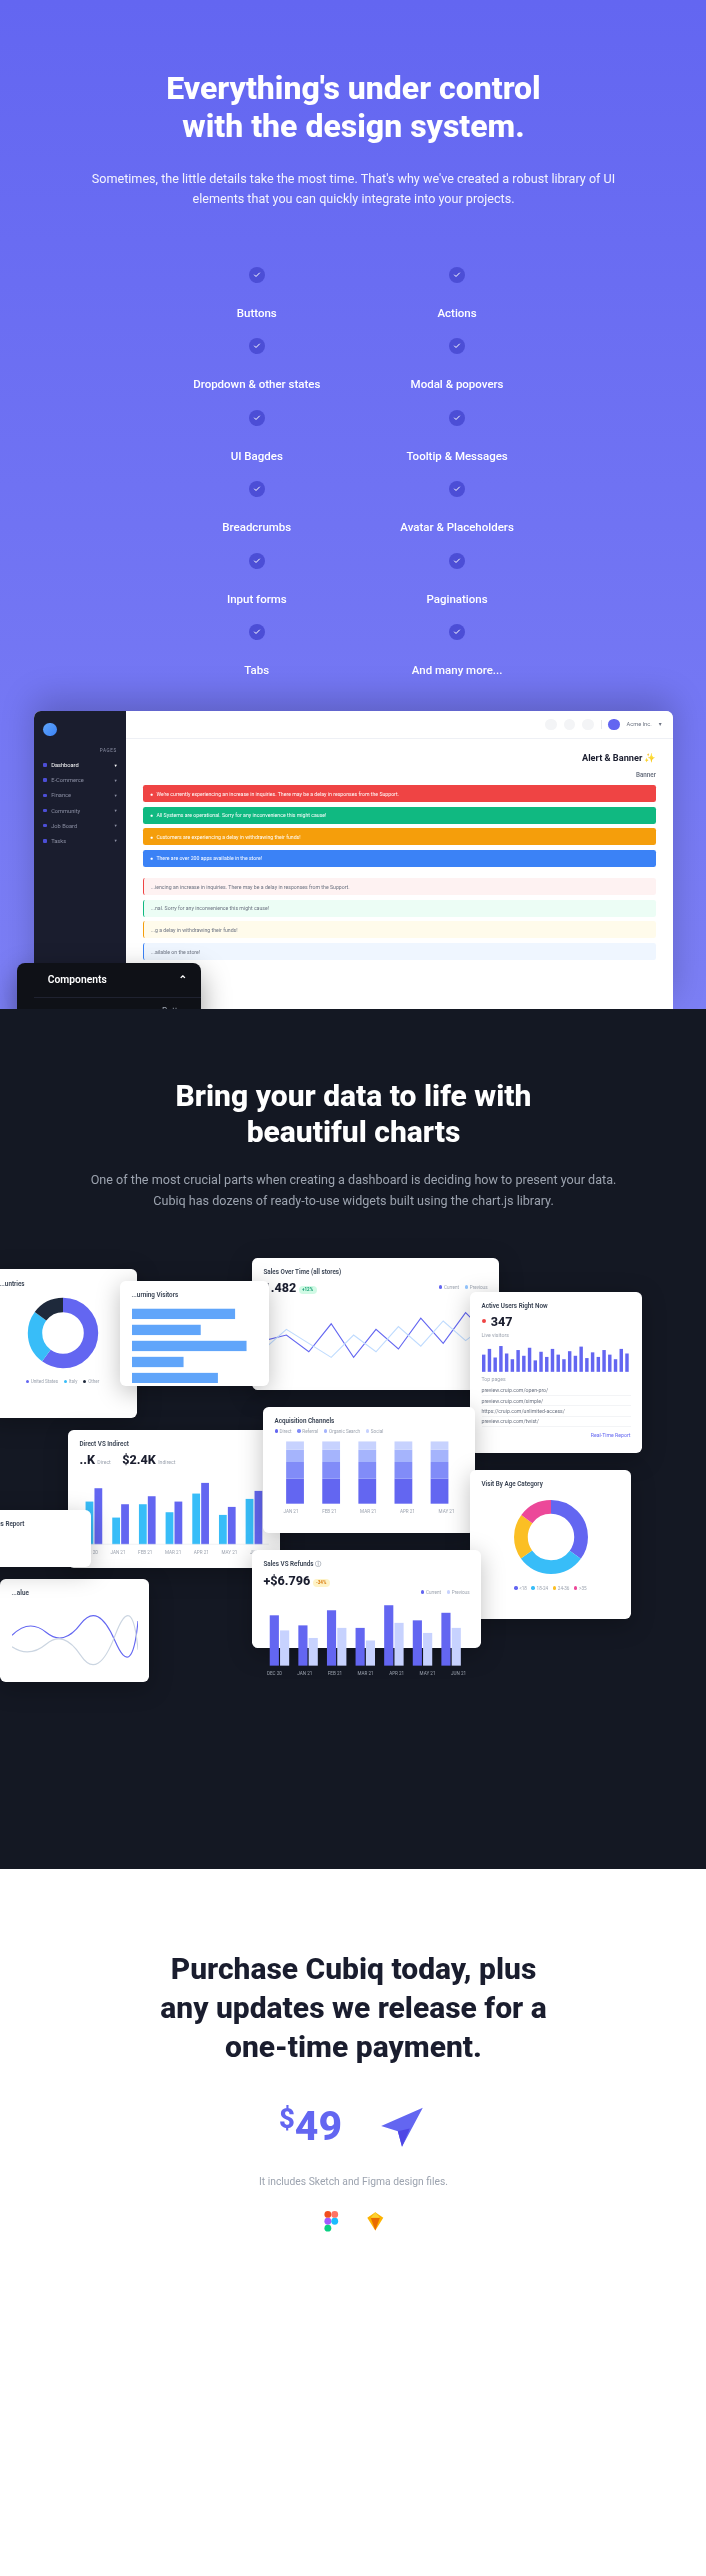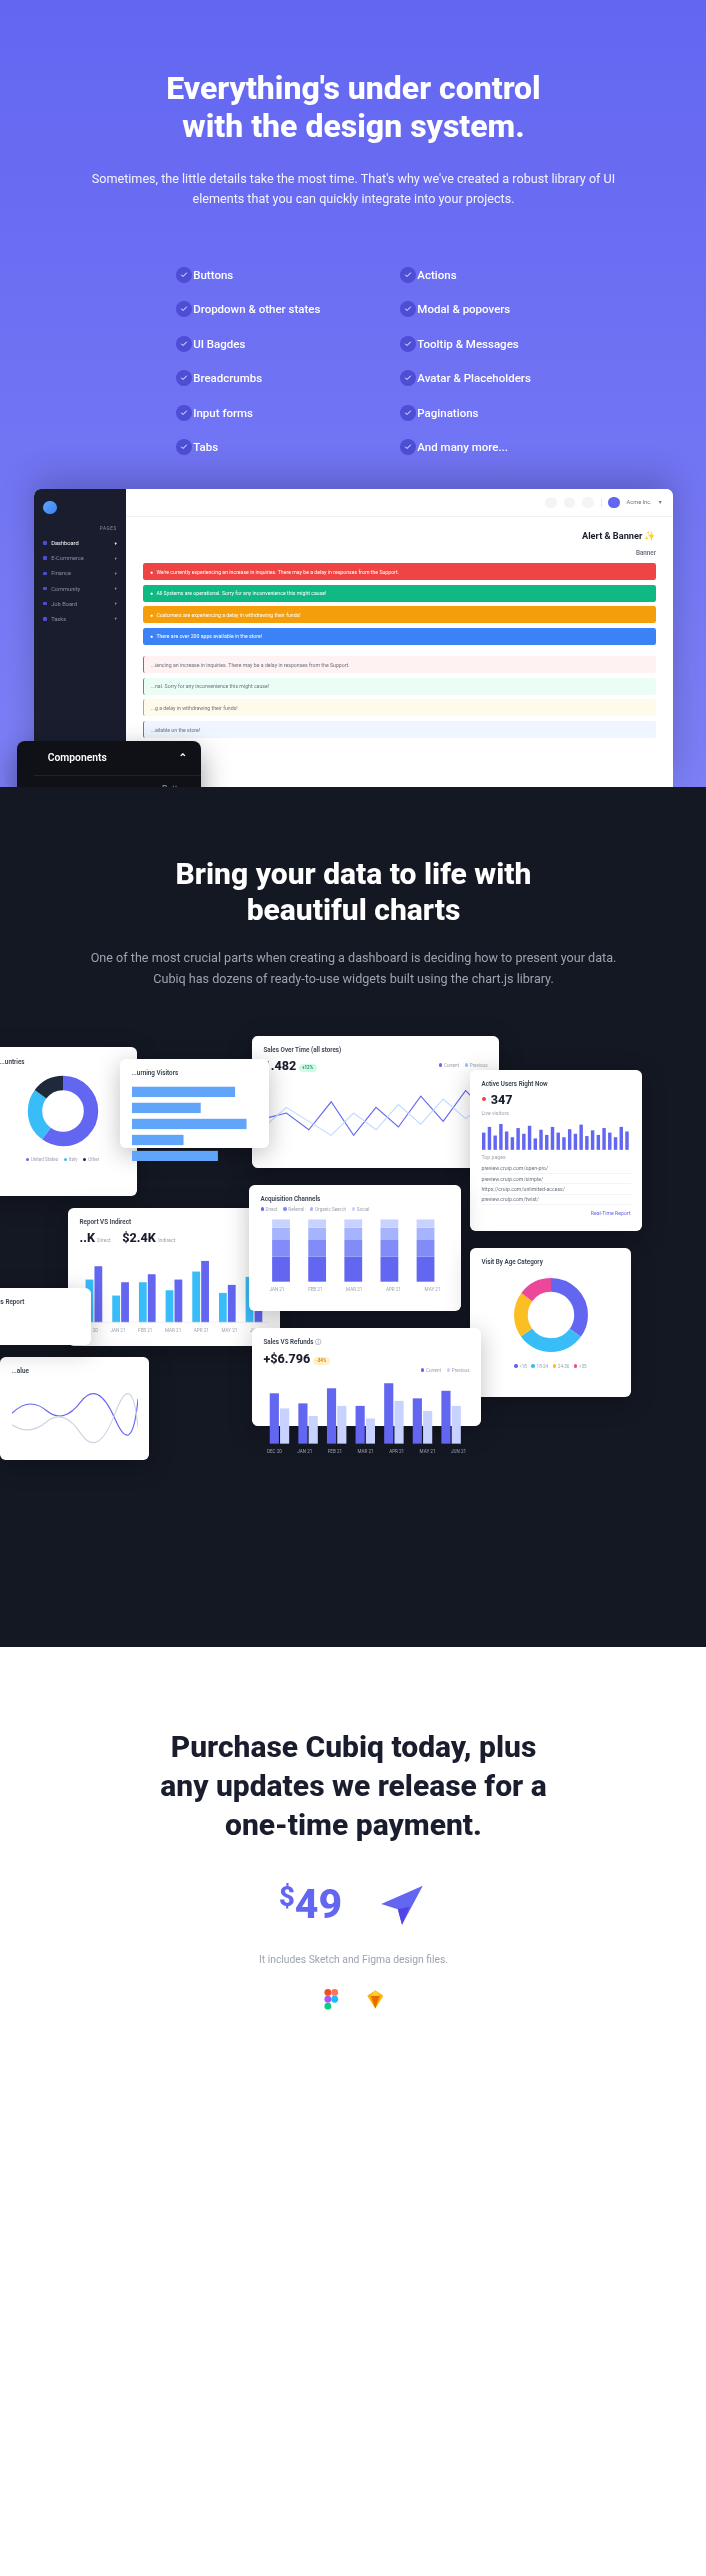--- a/index.html
+++ b/index.html
@@ -4,21 +4,21 @@
 <style>
 * { margin: 0; padding: 0; box-sizing: border-box; }
 body { font-family: -apple-system, BlinkMacSystemFont, 'Segoe UI', Roboto, sans-serif; background: #fff; width: 707px; }
 
 
 .section-purple { background: linear-gradient(180deg, #6366f1 0%, #7c7ff5 100%); padding: 69px 34px 0; color: #fff; position: relative; overflow: hidden; }
 .hero-title { font-size: 32px; font-weight: 800; text-align: center; line-height: 1.2; margin-bottom: 23px; }
 .hero-sub { font-size: 12.6px; text-align: center; max-width: 528px; margin: 0 auto 58px; opacity: 0.92; line-height: 1.6; }
 .features { display: flex; justify-content: center; gap: 80px; margin-bottom: 34px; }
 .feat-col { display: flex; flex-direction: column; gap: 18.4px; }
-.feat-item { display: flex; align-items: center; gap: 1px; font-size: 11.5px; font-weight: 500; }
+.feat-item { display: flex; align-items: center; gap: 23px; font-size: 11.5px; font-weight: 500; flex-direction: column; }
 .check { width: 16px; height: 16px; border-radius: 50%; background: #4c4ed6; display: flex; align-items: center; justify-content: center; flex-shrink: 0; }
 .check svg { width: 8px; height: 8px; }
 
 
 .dash-wrap { position: relative; margin-top: 11.5px; text-align: right; }
 .dash { background: #f7f8fc; border-radius: 6.9px 6.9px 0 0; overflow: hidden; box-shadow: 0 -11.5px 34px rgba(0,0,0,0.2); display: flex; min-height: 298px; }
 .dash-side { width: 92px; background: #1a1d2e; padding: 11.5px 0; color: #8b8fa3; font-size: 5.7px; }
 .dash-logo { width: 13.8px; height: 13.8px; border-radius: 50%; background: linear-gradient(135deg,#60a5fa,#3b82f6); margin: 0 9.2px 11.5px; }
 .dash-nav-item { padding: 4.6px 9.2px; display: flex; align-items: center; gap: 4.6px; justify-content: space-between; }
 .dash-nav-label { display: flex; align-items: center; gap: 4.6px; }
@@ -335,33 +335,33 @@
         <circle cx="50" cy="50" r="35" fill="none" stroke="#38bdf8" stroke-width="18" stroke-dasharray="55 220" stroke-dashoffset="-132" transform="rotate(-90 50 50)"></circle>
         <circle cx="50" cy="50" r="35" fill="none" stroke="#1e293b" stroke-width="18" stroke-dasharray="33 220" stroke-dashoffset="-187" transform="rotate(-90 50 50)"></circle>
       </svg>
       <div class="legend-s" style="justify-content:center">
         <span><i class="ldot" style="background:#6366f1"></i><span>United States</span></span>
         <span><i class="ldot" style="background:#38bdf8"></i><span>Italy</span></span>
         <span><i class="ldot" style="background:#1e293b"></i><span>Other</span></span>
       </div>
     </div>
 
-    <div class="card" style="left:86px;top:23px;width:149px;height:89px">
+    <div class="card" style="left:86px;top:23px;width:149px;height:105px">
       <div class="card-t">...urning Visitors</div>
       <svg viewBox="0 0 220 140" style="width:100%">
         <rect x="0" y="10" width="180" height="18" fill="#60a5fa"></rect>
         <rect x="0" y="38" width="120" height="18" fill="#60a5fa"></rect>
         <rect x="0" y="66" width="200" height="18" fill="#60a5fa"></rect>
         <rect x="0" y="94" width="90" height="18" fill="#60a5fa"></rect>
         <rect x="0" y="122" width="150" height="18" fill="#60a5fa"></rect>
       </svg>
     </div>
 
     <div class="card" style="left:34px;top:172px;width:212px;height:138px">
-      <div class="card-t">Report VS Indirect</div>
+      <div class="card-t">Direct VS Indirect</div>
       <div style="display:flex;gap:11.5px;align-items:baseline;margin:3.4px 0 5.7px">
         <span><span class="card-big">..<span>K</span></span> <span style="font-size:5.2px;color:#9ca3af">Direct</span></span>
         <span><span class="card-big">$2.4K</span> <span style="font-size:5.2px;color:#9ca3af">Indirect</span></span>
       </div>
       <svg viewBox="0 0 340 140" style="width:100%">
         <g id="di-bars">
             <rect x="10" y="53.19999999999999" width="14" height="76.80000000000001" fill="#38bdf8"></rect>
             <rect x="26" y="29.19999999999999" width="14" height="100.80000000000001" fill="#6366f1"></rect>
             <rect x="58" y="82" width="14" height="48" fill="#38bdf8"></rect>
             <rect x="74" y="58" width="14" height="72" fill="#6366f1"></rect>
@@ -382,21 +382,21 @@
           <span>DEC 20</span>
           <span>JAN 21</span>
           <span>FEB 21</span>
           <span>MAR 21</span>
           <span>APR 21</span>
           <span>MAY 21</span>
           <span>JUN 21</span>
         </div>
     </div>
 
-    <div class="card" style="left:215px;top:149px;width:212px;height:126px">
+    <div class="card" style="left:229px;top:149px;width:212px;height:126px">
       <div class="card-t">Acquisition Channels</div>
       <div class="legend-s" style="margin:3.4px 0">
         <span><i class="ldot" style="background:#6366f1"></i><span>Direct</span></span>
         <span><i class="ldot" style="background:#818cf8"></i><span>Referral</span></span>
         <span><i class="ldot" style="background:#a5b4fc"></i><span>Organic Search</span></span>
         <span><i class="ldot" style="background:#c7d2fe"></i><span>Social</span></span>
       </div>
       <svg viewBox="0 0 340 130" style="width:100%">
           <g id="acq-bars">
             <rect x="20" y="75" width="32" height="45" fill="#6366f1"></rect>

